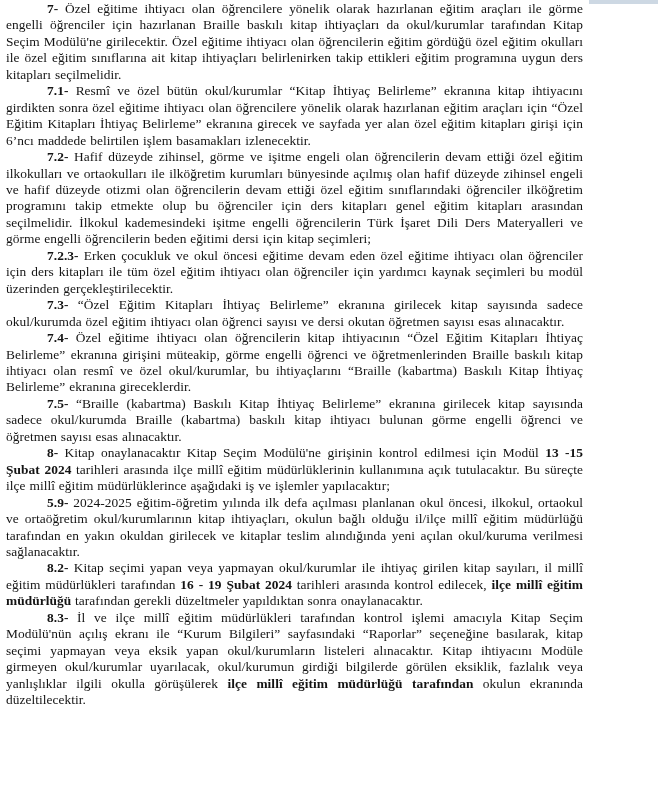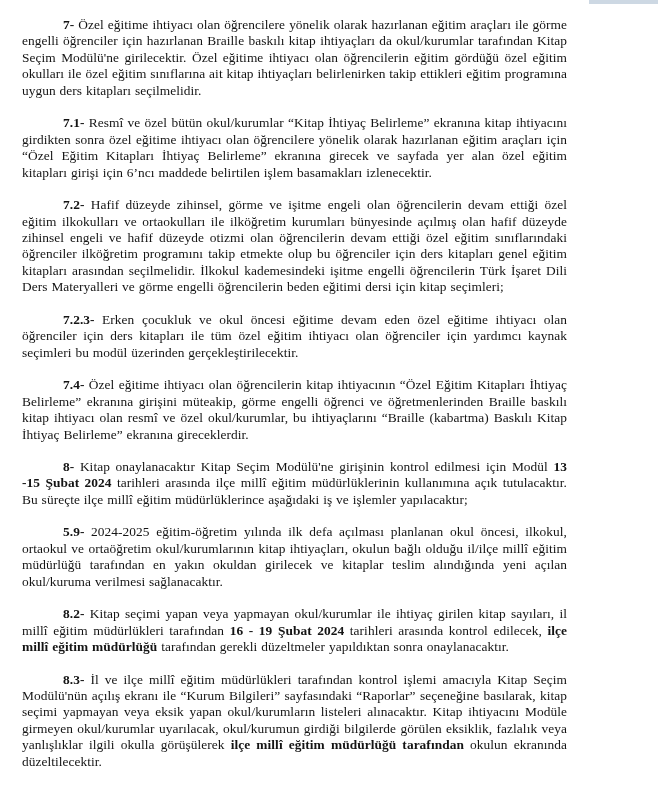--- a/index.html
+++ b/index.html
@@ -15,21 +15,21 @@
     font-family: "Liberation Serif", "DejaVu Serif", serif;
     color: #141414;
   }
   .page {
     position: absolute;
     top: 1px;
     left: 6px;
     width: 577px;
   }
   p.para {
-    margin: 16px;
+    margin: 0;
     padding: 0;
     text-align: justify;
     text-indent: 41px;
     font-size: 13.4px;
     line-height: 16.45px;
     letter-spacing: 0.05px;
     word-spacing: 0.5px;
   }
   p.para span.b {
     font-weight: bold;
@@ -47,19 +47,21 @@
 <body>
 
 <div class="top-right-strip"></div>
 
 <div class="page">
   <div>
       <p class="para"><span class="b">7-</span><span> Özel eğitime ihtiyacı olan öğrencilere yönelik olarak hazırlanan eğitim araçları ile görme engelli öğrenciler için hazırlanan Braille baskılı kitap ihtiyaçları da okul/kurumlar tarafından Kitap Seçim Modülü'ne girilecektir. Özel eğitime ihtiyacı olan öğrencilerin eğitim gördüğü özel eğitim okulları ile özel eğitim sınıflarına ait kitap ihtiyaçları belirlenirken takip ettikleri eğitim programına uygun ders kitapları seçilmelidir.</span></p>
       <p class="para"><span class="b">7.1-</span><span> Resmî ve özel bütün okul/kurumlar “Kitap İhtiyaç Belirleme” ekranına kitap ihtiyacını girdikten sonra özel eğitime ihtiyacı olan öğrencilere yönelik olarak hazırlanan eğitim araçları için “Özel Eğitim Kitapları İhtiyaç Belirleme” ekranına girecek ve sayfada yer alan özel eğitim kitapları girişi için 6’ncı maddede belirtilen işlem basamakları izlenecektir.</span></p>
       <p class="para"><span class="b">7.2-</span><span> Hafif düzeyde zihinsel, görme ve işitme engeli olan öğrencilerin devam ettiği özel eğitim ilkokulları ve ortaokulları ile ilköğretim kurumları bünyesinde açılmış olan hafif düzeyde zihinsel engeli ve hafif düzeyde otizmi olan öğrencilerin devam ettiği özel eğitim sınıflarındaki öğrenciler ilköğretim programını takip etmekte olup bu öğrenciler için ders kitapları genel eğitim kitapları arasından seçilmelidir. İlkokul kademesindeki işitme engelli öğrencilerin Türk İşaret Dili Ders Materyalleri ve görme engelli öğrencilerin beden eğitimi dersi için kitap seçimleri;</span></p>
       <p class="para"><span class="b">7.2.3-</span><span> Erken çocukluk ve okul öncesi eğitime devam eden özel eğitime ihtiyacı olan öğrenciler için ders kitapları ile tüm özel eğitim ihtiyacı olan öğrenciler için yardımcı kaynak seçimleri bu modül üzerinden gerçekleştirilecektir.</span></p>
+      <p class="para"><span class="b">7.3-</span><span> “Özel Eğitim Kitapları İhtiyaç Belirleme” ekranına girilecek kitap sayısında sadece okul/kurumda özel eğitim ihtiyacı olan öğrenci sayısı ve dersi okutan öğretmen sayısı esas alınacaktır.</span></p>
       <p class="para"><span class="b">7.4-</span><span> Özel eğitime ihtiyacı olan öğrencilerin kitap ihtiyacının “Özel Eğitim Kitapları İhtiyaç Belirleme” ekranına girişini müteakip, görme engelli öğrenci ve öğretmenlerinden Braille baskılı kitap ihtiyacı olan resmî ve özel okul/kurumlar, bu ihtiyaçlarını “Braille (kabartma) Baskılı Kitap İhtiyaç Belirleme” ekranına gireceklerdir.</span></p>
+      <p class="para"><span class="b">7.5-</span><span> “Braille (kabartma) Baskılı Kitap İhtiyaç Belirleme” ekranına girilecek kitap sayısında sadece okul/kurumda Braille (kabartma) baskılı kitap ihtiyacı bulunan görme engelli öğrenci ve öğretmen sayısı esas alınacaktır.</span></p>
       <p class="para"><span class="b">8-</span><span> Kitap onaylanacaktır Kitap Seçim Modülü'ne girişinin kontrol edilmesi için Modül </span><span class="b">13 -15 Şubat 2024</span><span> tarihleri arasında ilçe millî eğitim müdürlüklerinin kullanımına açık tutulacaktır. Bu süreçte ilçe millî eğitim müdürlüklerince aşağıdaki iş ve işlemler yapılacaktır;</span></p>
       <p class="para"><span class="b">5.9-</span><span> 2024-2025 eğitim-öğretim yılında ilk defa açılması planlanan okul öncesi, ilkokul, ortaokul ve ortaöğretim okul/kurumlarının kitap ihtiyaçları, okulun bağlı olduğu il/ilçe millî eğitim müdürlüğü tarafından en yakın okuldan girilecek ve kitaplar teslim alındığında yeni açılan okul/kuruma verilmesi sağlanacaktır.</span></p>
       <p class="para"><span class="b">8.2-</span><span> Kitap seçimi yapan veya yapmayan okul/kurumlar ile ihtiyaç girilen kitap sayıları, il millî eğitim müdürlükleri tarafından </span><span class="b">16 - 19 Şubat 2024</span><span> tarihleri arasında kontrol edilecek, </span><span class="b">ilçe millî eğitim müdürlüğü</span><span> tarafından gerekli düzeltmeler yapıldıktan sonra onaylanacaktır.</span></p>
       <p class="para"><span class="b">8.3-</span><span> İl ve ilçe millî eğitim müdürlükleri tarafından kontrol işlemi amacıyla Kitap Seçim Modülü'nün açılış ekranı ile “Kurum Bilgileri” sayfasındaki “Raporlar” seçeneğine basılarak, kitap seçimi yapmayan veya eksik yapan okul/kurumların listeleri alınacaktır. Kitap ihtiyacını Modüle girmeyen okul/kurumlar uyarılacak, okul/kurumun girdiği bilgilerde görülen eksiklik, fazlalık veya yanlışlıklar ilgili okulla görüşülerek </span><span class="b">ilçe millî eğitim müdürlüğü tarafından</span><span> okulun ekranında düzeltilecektir.</span></p>
     </div>
 </div>
 
 </body></html>

